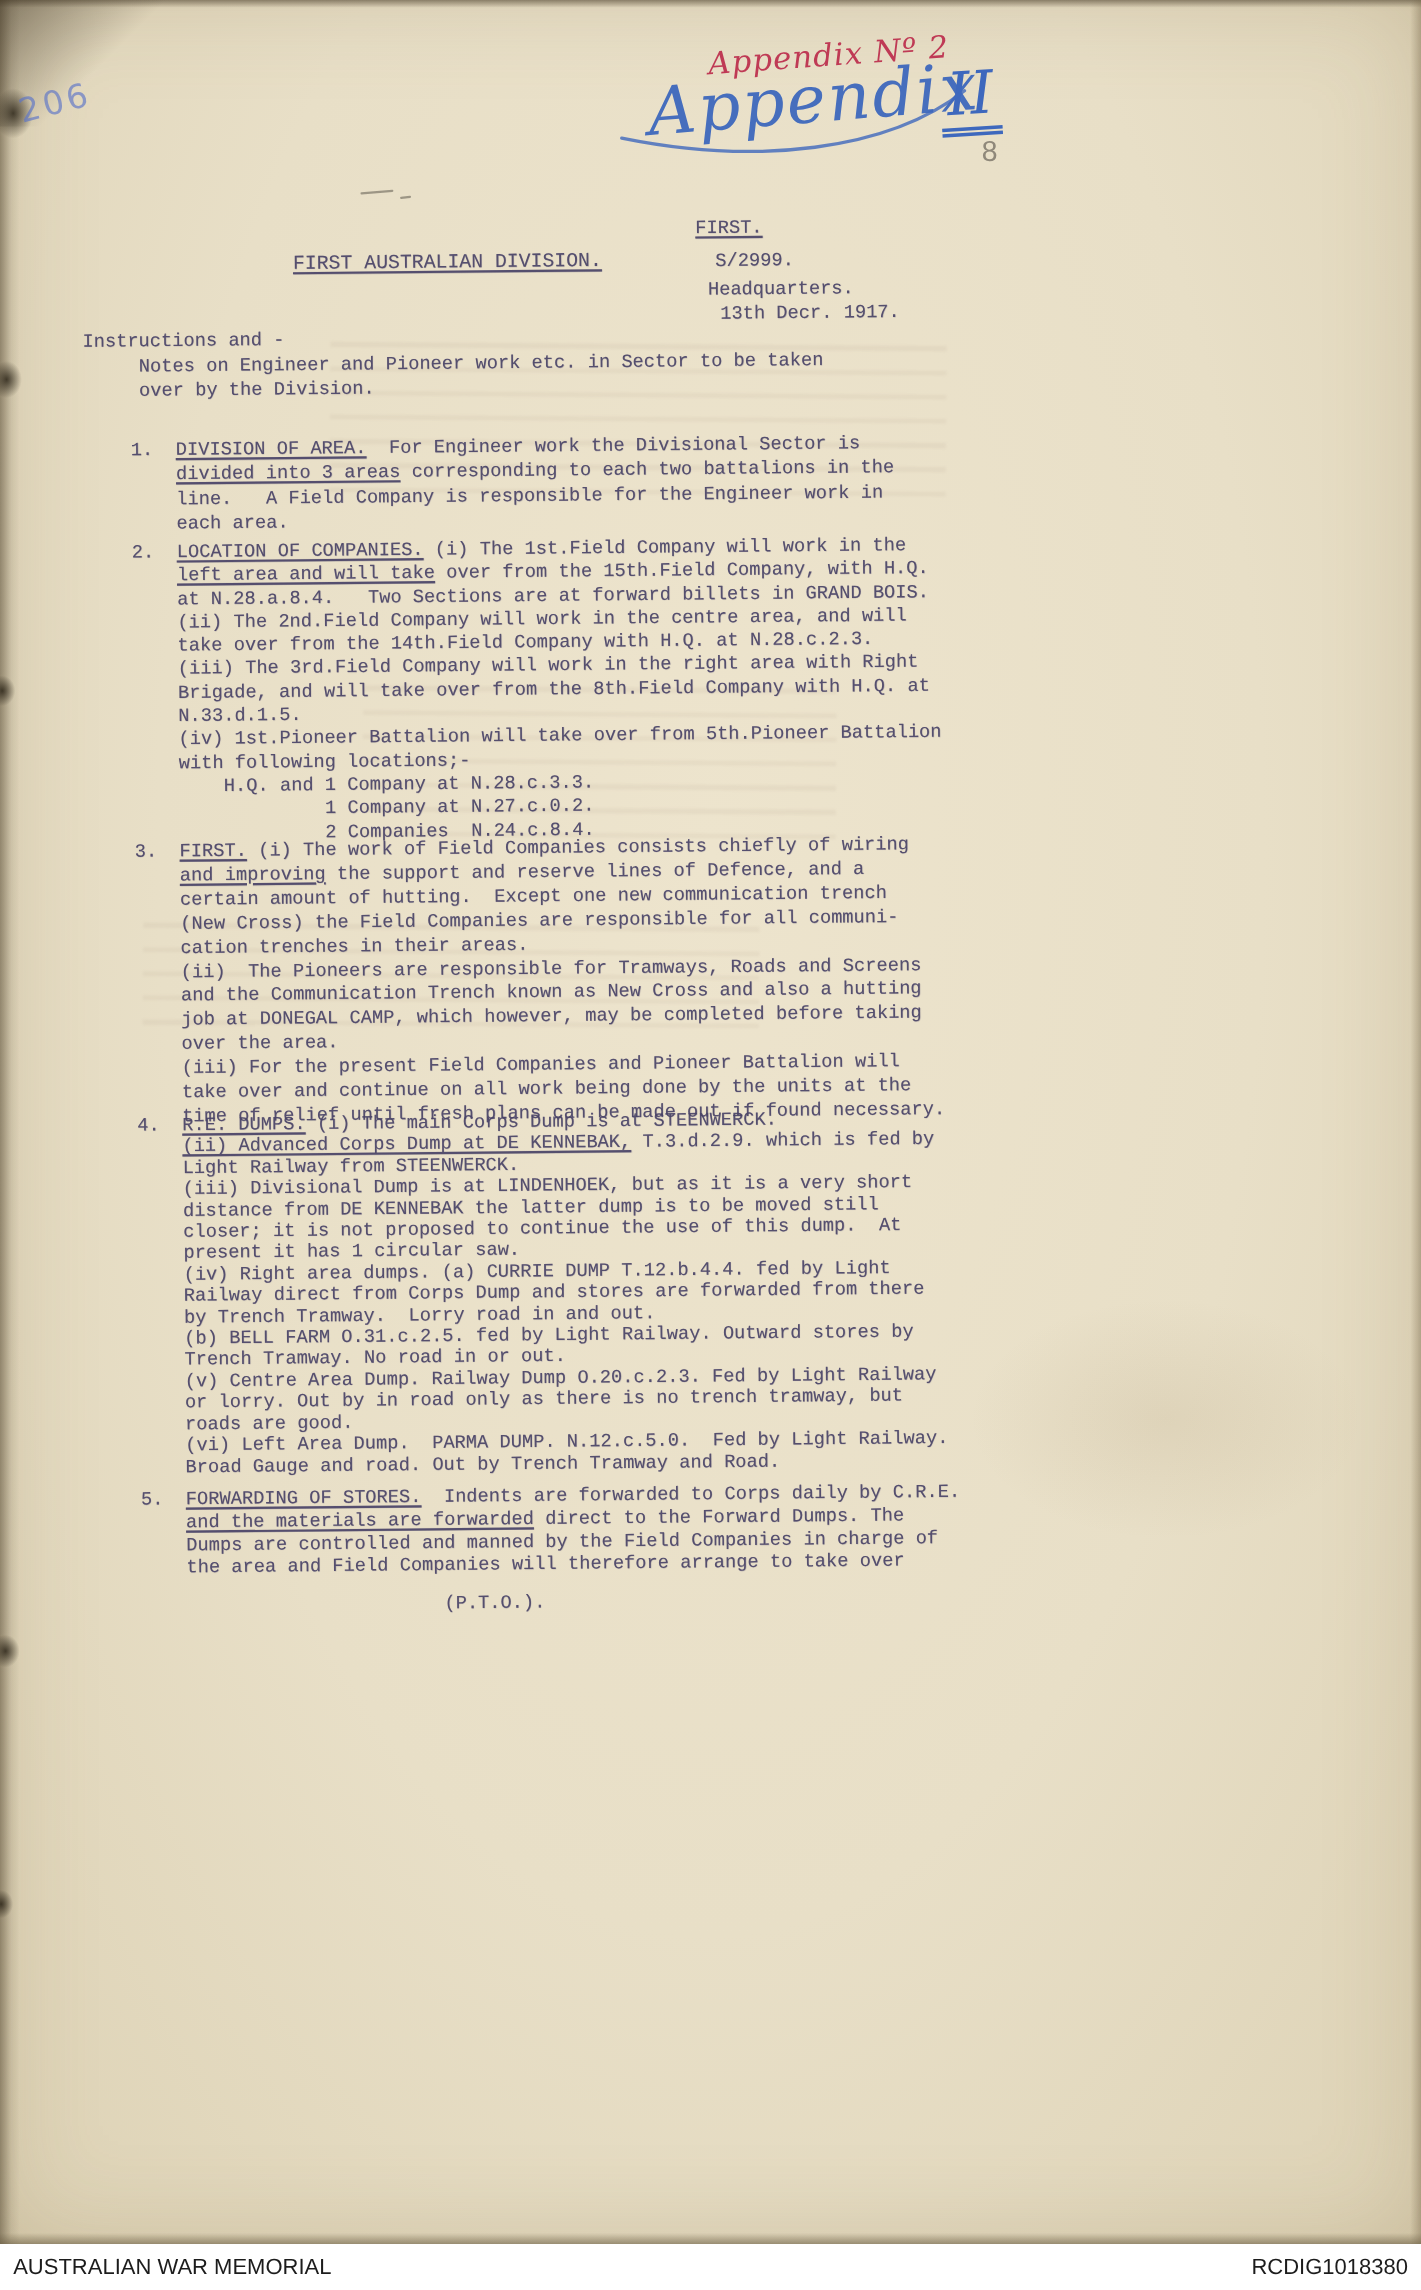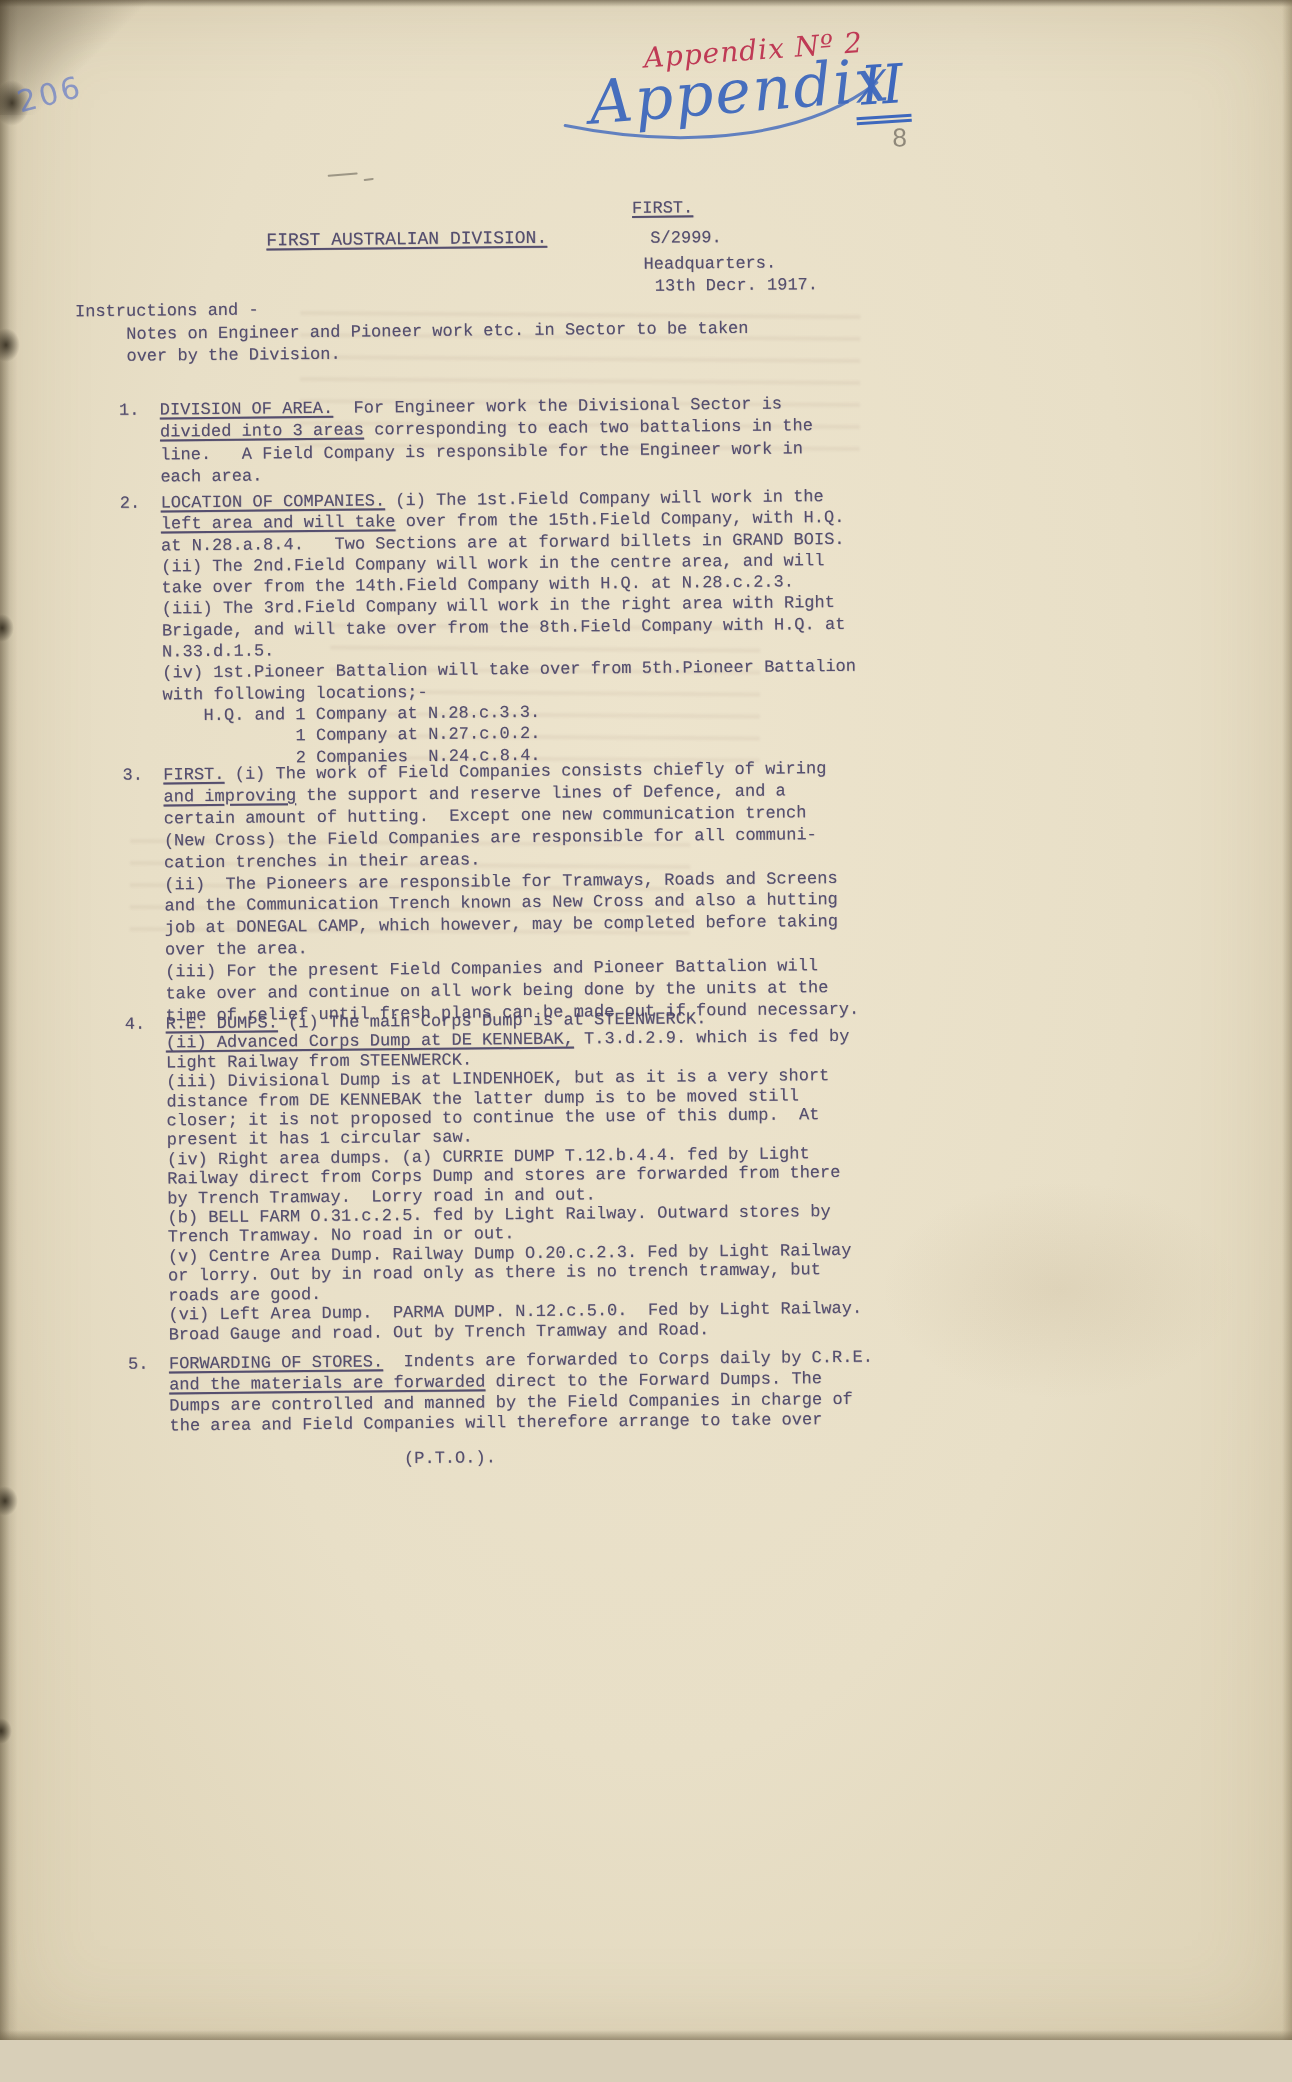--- a/index.html
+++ b/index.html
@@ -154,13 +154,17 @@
       <div class="type ink sec" style="top:1351px;line-height:20.8px;"><span>5.  </span><span class="st">FORWARDING OF STORES.</span><span>  Indents are forwarded to Corps daily by C.R.E.
     </span><span class="st">and the materials are forwarded</span><span> direct to the Forward Dumps. The
     Dumps are controlled and manned by the Field Companies in charge of
     the area and Field Companies will therefore arrange to take over</span></div>
 
       <div class="type ink pto">(P.T.O.).</div>
 
     </div>
   </div>
 
+  <div class="footer">
+    <span class="fl">AUSTRALIAN WAR MEMORIAL</span>
+    <span class="fr">RCDIG1018380</span>
+  </div>
 </div>
 
 </body></html>

